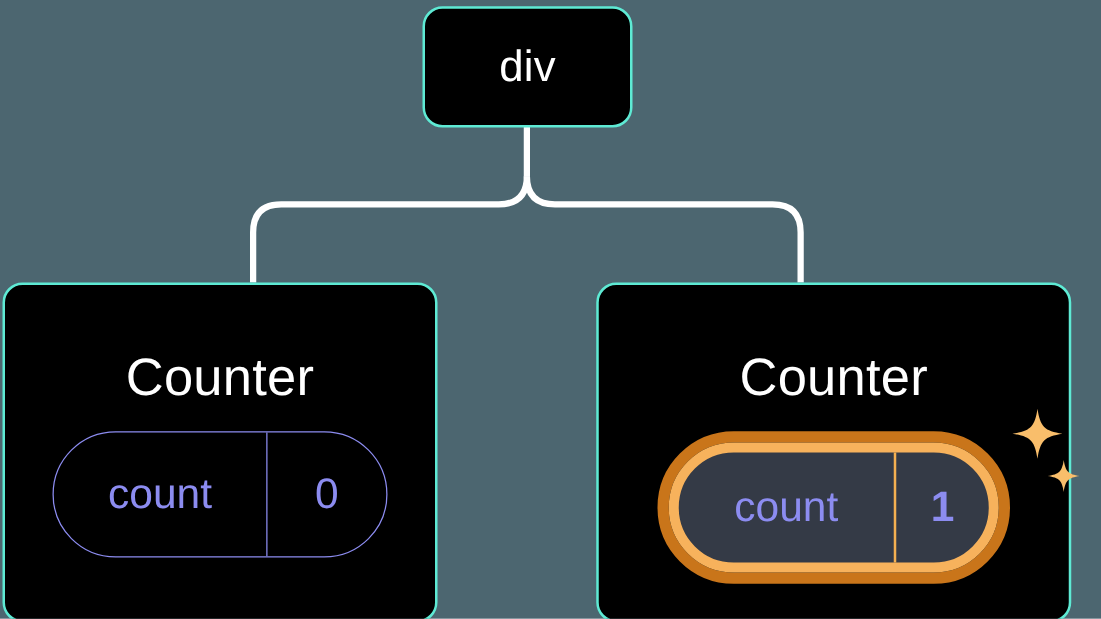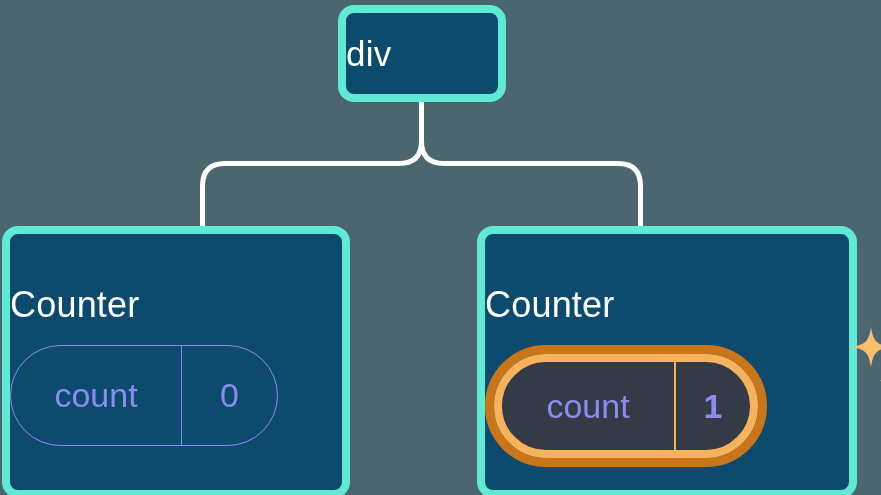--- a/index.html
+++ b/index.html
@@ -27,25 +27,26 @@
     top: 0;
     width: 881px;
     height: 495px;
     pointer-events: none;
   }
 
   
   .node {
     position: absolute;
     box-sizing: border-box;
-    background: #0c4a6e;
-    border: 8px solid #5eead4;
+    background: #000000;
+    border: 2px solid #5eead4;
     border-radius: 16px;
     display: flex;
     flex-direction: column;
+    align-items: center;
   }
 
   #node-div {
     left: 338px;
     top: 5px;
     width: 168px;
     height: 97px;
     justify-content: center;
   }
 
@@ -66,21 +67,21 @@
 
   #node-counter-right {
     left: 477px;
     top: 226px;
     width: 380px;
     height: 272px;
   }
 
   .node-title {
     color: #FFFFFF;
-    font-size: 36px;
+    font-size: 42px;
     font-weight: 400;
     letter-spacing: 0.2px;
     line-height: 1;
     margin-top: 53px;
   }
 
   
   .pill-wrap {
     position: relative;
     margin-top: 22px;

